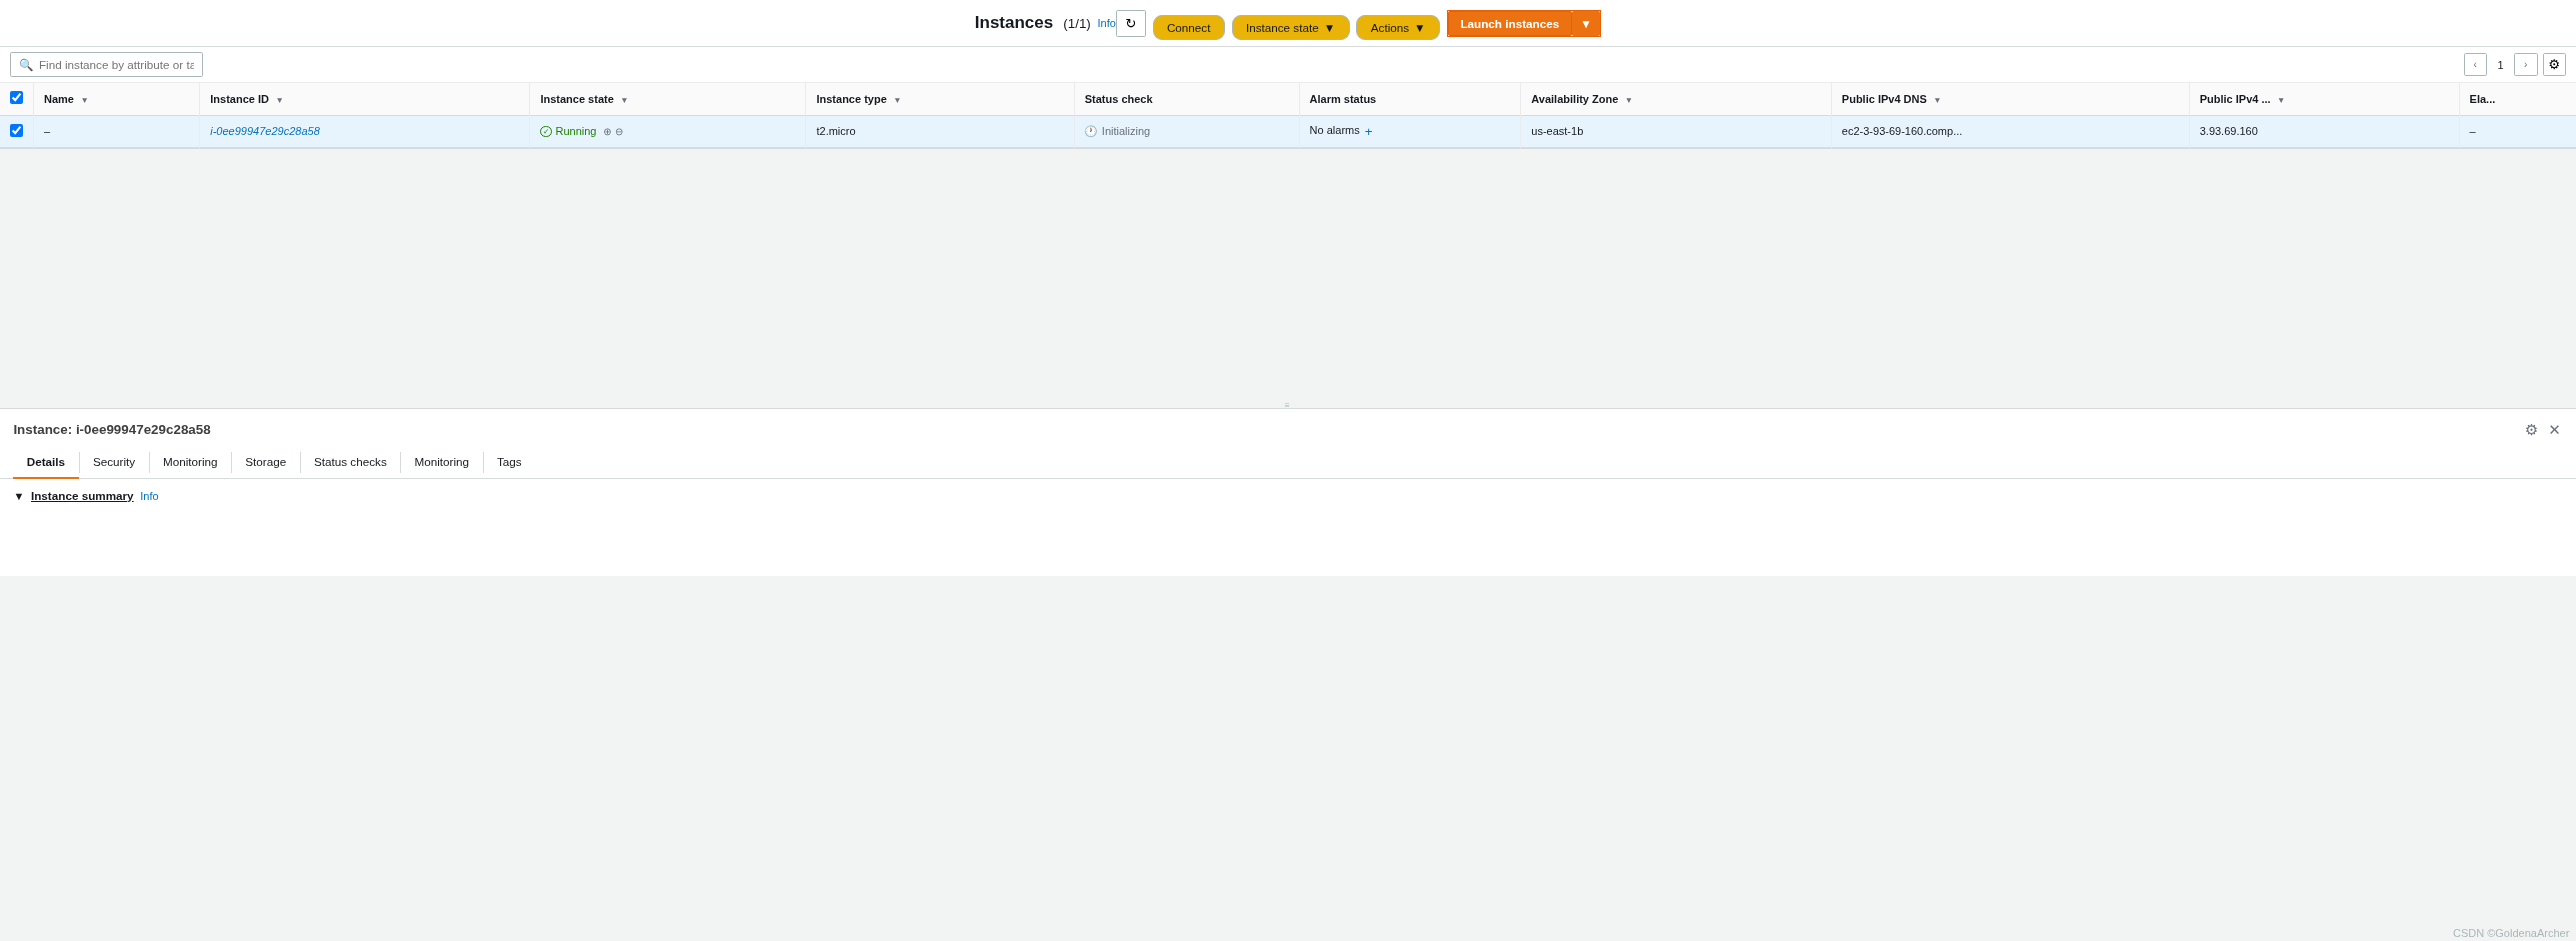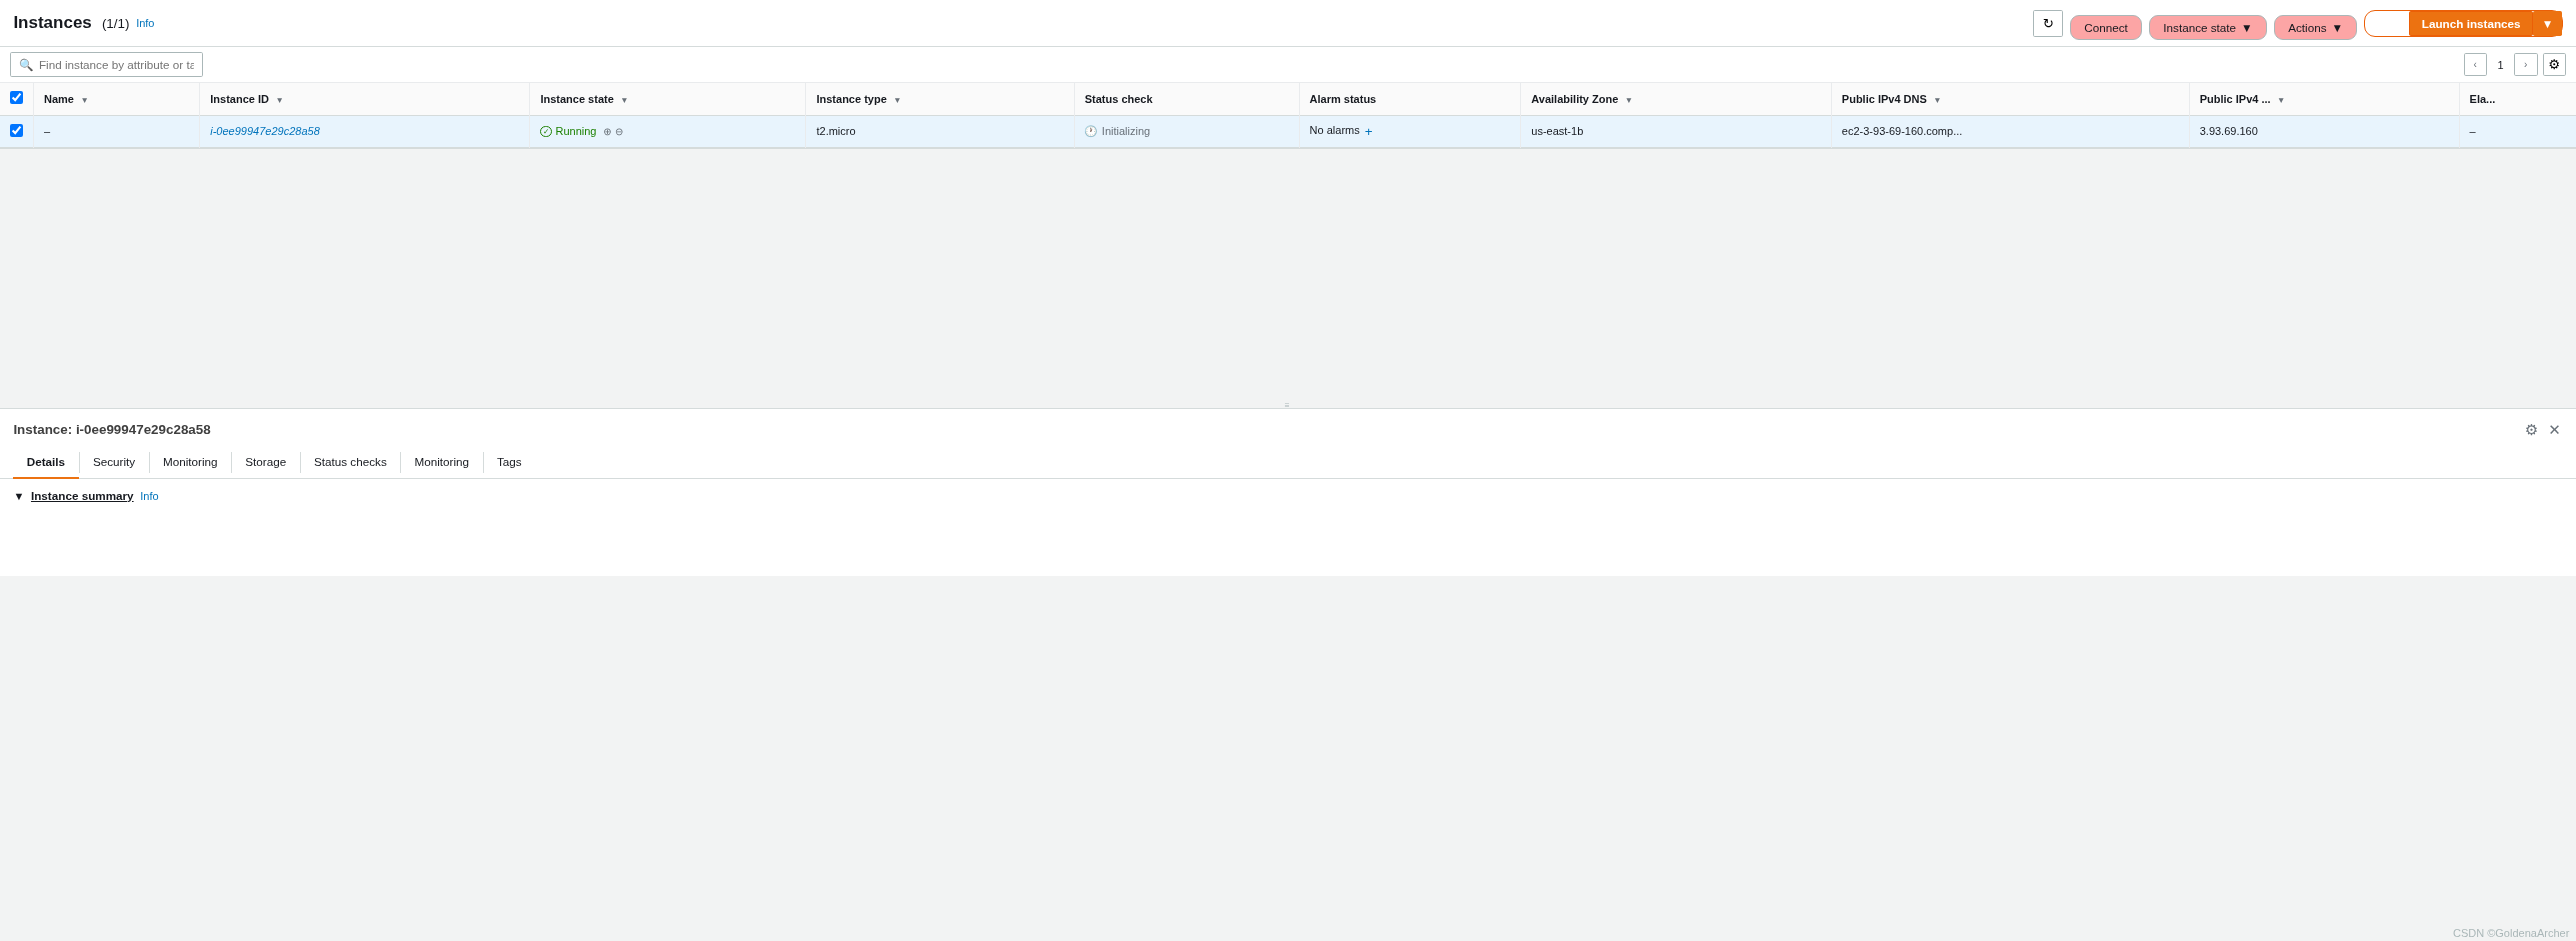--- a/index.html
+++ b/index.html
@@ -2,21 +2,21 @@
 <html style="font-size:13.4px"><head>
   <meta charset="utf-8">
   <style>
     * { box-sizing: border-box; margin: 0; padding: 0; }
     body { font-family: -apple-system, BlinkMacSystemFont, 'Segoe UI', Arial, sans-serif; font-size: 11.7px; background: #f2f3f3; color: #16191f; }
 
     
     .toolbar {
       display: flex;
       align-items: center;
-      justify-content: space-between;
+      justify-content: center;
       padding: 6.7px 13.4px;
       background: #fff;
       border-bottom: 0.8px solid #d5dbdb;
     }
     .toolbar-left {
       display: flex;
       align-items: center;
       gap: 6.7px;
     }
     .page-title {
@@ -45,21 +45,21 @@
       background: #fff;
       border: 0.8px solid #aab7b8;
       border-radius: 1.7px;
       padding: 5px 8.4px;
       cursor: pointer;
       display: flex;
       align-items: center;
       justify-content: center;
     }
     .btn-default {
-      background: #fca5a5;
+      background: #eab308;
       border: 0.8px solid #aab7b8;
       border-radius: 9px;
       padding: 5px 13.4px;
       cursor: pointer;
       font-size: 11.7px;
       color: #16191f;
       display: flex;
       align-items: center;
       gap: 5px;
       white-space: nowrap;
@@ -86,22 +86,21 @@
     .btn-primary-caret {
       padding: 5px 8.4px;
       background: #ec7211;
       border: none;
       cursor: pointer;
       color: #fff;
     }
     .btn-primary-wrapper {
       display: flex;
       border: 0.8px solid #eb5f07;
-      border-radius: 11px;
-      padding-left: 44px;
+      border-radius: 0;
     }
     .search-input-wrapper {
       display: flex;
       align-items: center;
       border: 0.8px solid #aab7b8;
       border-radius: 1.7px;
       padding: 4.2px 8.4px;
       background: #fff;
       max-width: 420px;
     }

